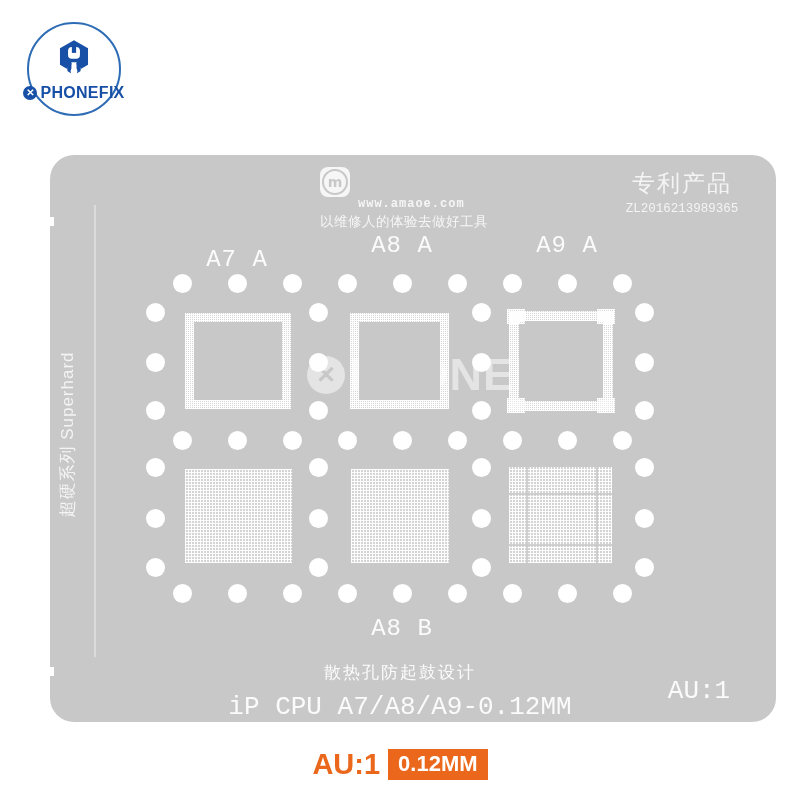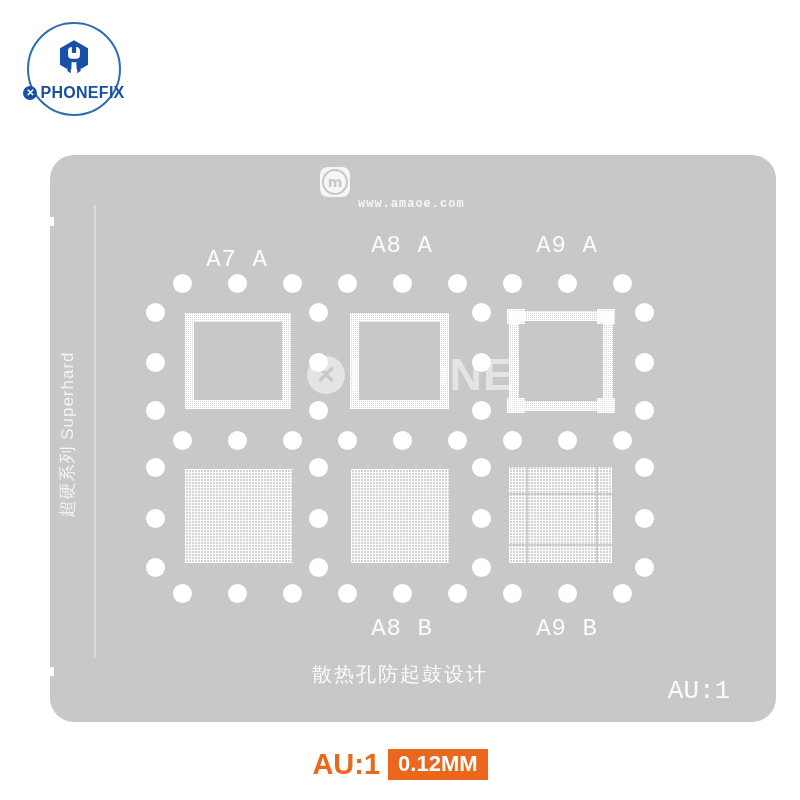--- a/index.html
+++ b/index.html
@@ -87,21 +87,21 @@
           repeating-linear-gradient(0deg,rgba(255,255,255,0.95) 0 1px,rgba(255,255,255,0) 1px 2px),
           repeating-linear-gradient(90deg,rgba(255,255,255,0.95) 0 1px,rgba(255,255,255,0) 1px 2px);}
   .c-tl{left:-2px;top:-2px;} .c-tr{right:-2px;top:-2px;}
   .c-bl{left:-2px;bottom:-2px;} .c-br{right:-2px;bottom:-2px;}
   .divider-v{position:absolute;top:0;bottom:0;width:2px;background:rgba(200,200,201,0.85);}
   .divider-h{position:absolute;left:0;right:0;height:2px;background:rgba(200,200,201,0.85);}
   .dv1{left:17px;} .dv2{left:87px;} .dh1{top:26px;} .dh2{top:77px;}
 
   
   .design-text{position:absolute;left:150px;top:506px;width:400px;text-align:center;color:#fbfbfb;
-               font-family:"DejaVu Serif",serif;font-size:20px;letter-spacing:2px;white-space:nowrap;}
+               font-family:"DejaVu Serif",serif;font-size:17px;letter-spacing:2px;white-space:nowrap;}
   .model-text{position:absolute;left:100px;top:537px;width:500px;text-align:center;color:#fbfbfb;
               font-family:"Liberation Mono",monospace;font-size:26px;white-space:nowrap;}
   .au-text{position:absolute;left:594px;top:521px;width:110px;text-align:center;color:#fbfbfb;
            font-family:"Liberation Mono",monospace;font-size:26px;white-space:nowrap;}
 
   
   .caption{position:absolute;left:0;top:748px;width:800px;display:flex;align-items:center;
            justify-content:center;gap:8px;}
   .cap-ratio{color:#ea671c;font-size:29px;font-weight:bold;}
   .cap-box{background:#ea671c;color:#ffffff;font-size:22px;font-weight:bold;
@@ -133,22 +133,27 @@
     <div class="notch n1"></div>
     <div class="notch n2"></div>
 
     <div class="amaoe">
       <div class="amaoe-row">
         <span class="amaoe-logo">
           <span class="amaoe-logo-inner">m</span>
         </span>
       </div>
       <div class="amaoe-www">www.amaoe.com</div>
-    </div>
-
+      <div class="amaoe-slogan">以维修人的体验去做好工具</div>
+    </div>
+
+    <div class="patent">
+      <div class="patent-title">专利产品</div>
+      <div class="patent-no">ZL2016213989365</div>
+    </div>
 
     <div class="series">超硬系列 Superhard</div>
 
     <div class="watermark">
       <span class="wm-badge">✕</span>
       <span class="wm-text">PHONEFIX</span>
     </div>
 
     <div id="holes">
         <div class="hole" style="left: 122.5px; top: 118.5px;"></div>
@@ -201,21 +206,20 @@
         <div class="hole" style="left: 95.5px; top: 402.5px;"></div>
         <div class="hole" style="left: 258.5px; top: 402.5px;"></div>
         <div class="hole" style="left: 421.5px; top: 402.5px;"></div>
         <div class="hole" style="left: 584.5px; top: 402.5px;"></div>
       </div>
 
     <div class="glabel l-a7a">A7 A</div>
     <div class="glabel l-a8a">A8 A</div>
     <div class="glabel l-a9a">A9 A</div>
     <div class="glabel l-a8b">A8 B</div>
-    <div class="glabel l-a9b">A9 B</div>
 
     <div class="pat p-a7a">
       <div class="band"></div>
         <div class="frame-center inset9"></div>
     </div>
     <div class="pat p-a8a">
       <div class="band"></div>
         <div class="frame-center inset9"></div>
     </div>
     <div class="pat p-a9a">
@@ -229,20 +233,21 @@
     <div class="pat mesh p-a7b"></div>
     <div class="pat mesh p-a8b"></div>
     <div class="pat mesh p-a9b">
       <div class="divider-v dv1"></div>
         <div class="divider-v dv2"></div>
       <div class="divider-h dh1"></div>
         <div class="divider-h dh2"></div>
     </div>
 
     <div class="design-text">散热孔防起鼓设计</div>
+    <div class="model-text">iP CPU A7/A8/A9-0.12MM</div>
     <div class="au-text">AU:1</div>
   </div>
 
   <div class="caption">
     <span class="cap-ratio">AU:1</span>
     <span class="cap-box">0.12MM</span>
   </div>
 
 </div>
 

